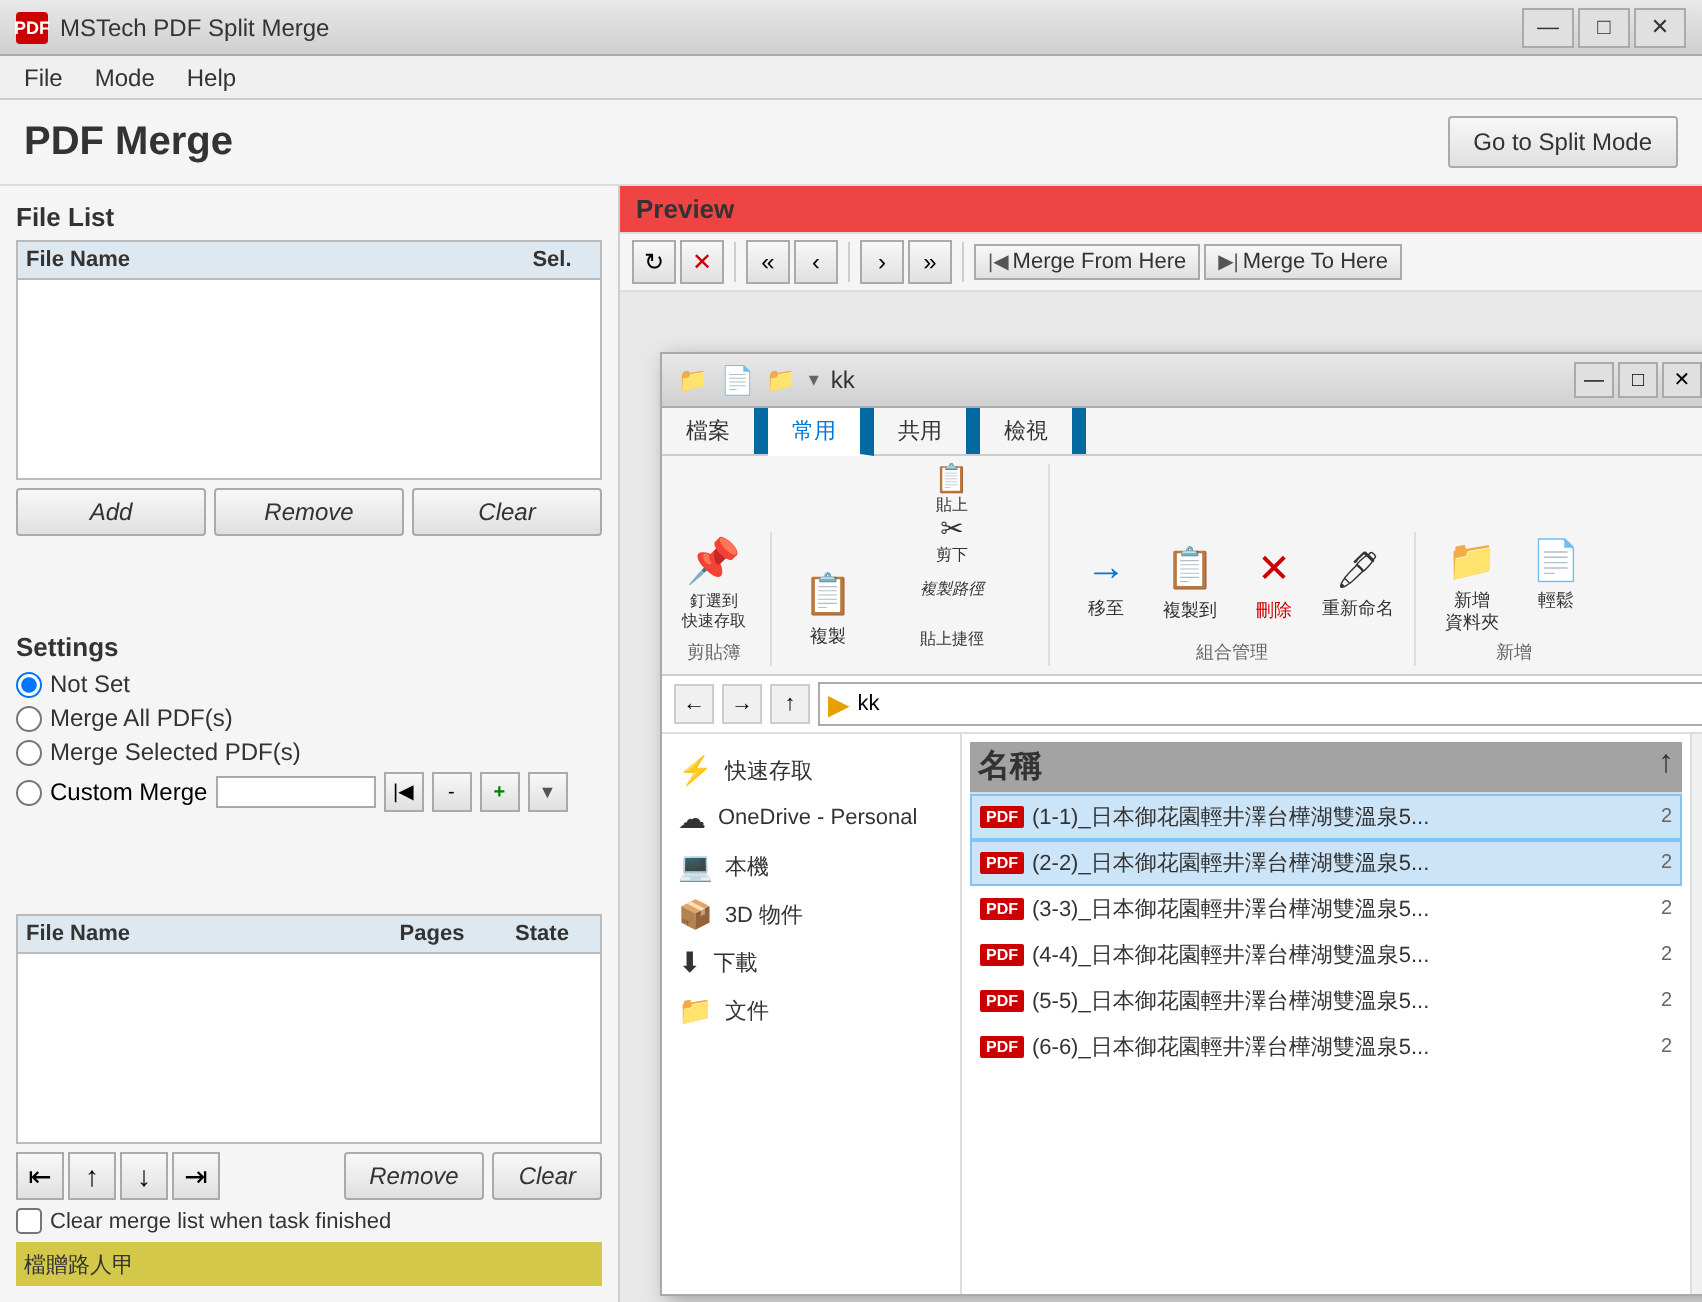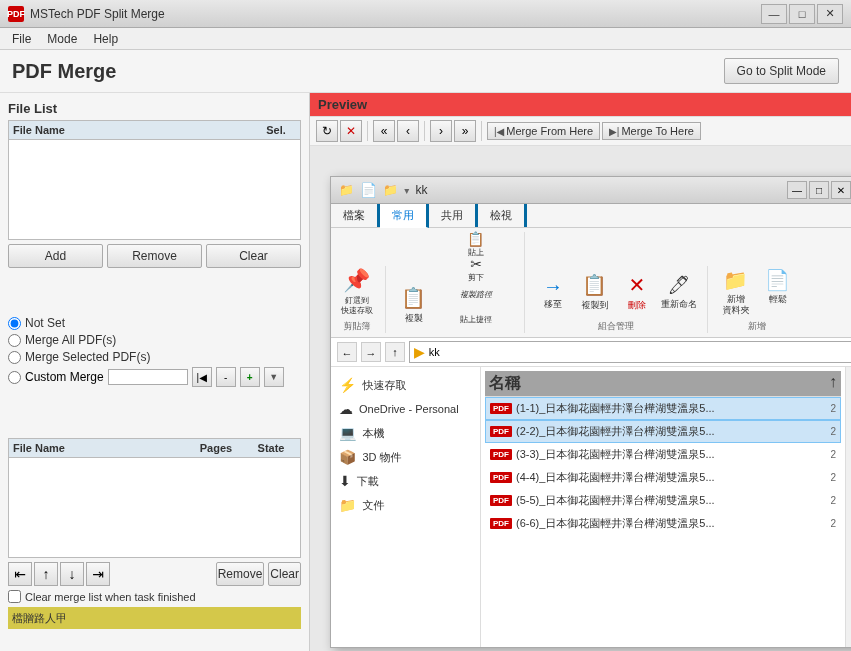--- a/index.html
+++ b/index.html
@@ -64,27 +64,28 @@
 
     
     .file-list-section { margin-bottom: 8px; }
     .file-list-header { display: flex; background: #dde8f0; border: 1px solid #bbb; padding: 3px 4px; font-size: 11px; font-weight: bold; color: #333; }
     .file-list-header .col-name { flex: 1; }
     .file-list-header .col-sel { width: 40px; text-align: center; }
     .file-list-body { border: 1px solid #bbb; border-top: none; background: white; height: 100px; overflow-y: auto; }
     .file-list-buttons { display: flex; gap: 4px; margin-top: 4px; }
     .btn-small {
       flex: 1;
-      padding: 4px 1px;
+      padding: 4px 12px;
       background: linear-gradient(to bottom, #f8f8f8, #e0e0e0);
       border: 1px solid #aaa;
       cursor: pointer;
       font-size: 12px;
       color: #333;
       border-radius: 2px;
+      font-style: italic;
     }
 
     
     .settings-section { margin-bottom: 8px; }
     .radio-row { display: flex; align-items: center; gap: 4px; margin-bottom: 3px; font-size: 12px; color: #333; }
     .radio-row input[type="radio"] { margin: 0; }
     .custom-merge-row { display: flex; align-items: center; gap: 4px; margin-bottom: 3px; }
     .custom-merge-input { border: 1px solid #aaa; padding: 1px 3px; font-size: 11px; width: 80px; }
     .nav-btn { width: 20px; height: 20px; background: linear-gradient(to bottom, #f8f8f8, #e0e0e0); border: 1px solid #aaa; cursor: pointer; font-size: 10px; display: inline-flex; align-items: center; justify-content: center; }
 
@@ -151,21 +152,21 @@
       gap: 6px;
       border-bottom: 1px solid #aaa;
     }
     .explorer-title-text { flex: 1; }
     .explorer-title-btns { display: flex; gap: 2px; }
     .exp-btn { width: 20px; height: 18px; border: 1px solid #aaa; background: #e0e0e0; cursor: pointer; display: flex; align-items: center; justify-content: center; font-size: 10px; }
 
     
     .ribbon { background: #f5f5f5; border-bottom: 1px solid #ccc; }
     .ribbon-tabs { display: flex; border-bottom: 1px solid #ccc; }
-    .ribbon-tab { padding: 4px 12px; font-size: 11px; cursor: pointer; color: #333; border-right: 3px solid #0369a1; }
+    .ribbon-tab { padding: 4px 12px; font-size: 11px; cursor: pointer; color: #333; border-right: 7px solid #0369a1; }
     .ribbon-tab.active { background: white; border-bottom: 1px solid white; margin-bottom: -1px; color: #0078d7; }
     .ribbon-content { display: flex; align-items: flex-end; padding: 4px 6px; gap: 8px; }
     .ribbon-icon-btn { width: 40px; height: 52px; display: flex; flex-direction: column; align-items: center; justify-content: center; cursor: pointer; border: 1px solid transparent; font-size: 9px; color: #333; gap: 2px; border-radius: 2px; }
     .ribbon-icon-btn .icon-img { font-size: 22px; }
     .ribbon-icon-btn-sm { width: 80px; height: 24px; display: flex; flex-direction: column; align-items: center; justify-content: center; cursor: pointer; border: 1px solid transparent; font-size: 9px; color: #333; border-radius: 2px; padding: 2px; }
     .ribbon-icon-btn-sm .icon-img { font-size: 14px; }
     .ribbon-delete-btn { color: #cc0000 !important; }
 
     
     .address-bar { display: flex; align-items: center; padding: 3px 6px; gap: 4px; border-bottom: 1px solid #ddd; background: white; }
@@ -230,20 +231,21 @@
         </div>
         <div class="file-list-body"></div>
         <div class="file-list-buttons">
           <button class="btn-small">Add</button>
           <button class="btn-small">Remove</button>
           <button class="btn-small">Clear</button>
         </div>
       </div>
 
       <div class="settings-section">
+        <div class="section-title">Settings</div>
         <div class="radio-row">
           <input type="radio" name="merge-mode" checked="" style="">
           <span>Not Set</span>
         </div>
         <div class="radio-row">
           <input type="radio" name="merge-mode" style="">
           <span>Merge All PDF(s)</span>
         </div>
         <div class="radio-row">
           <input type="radio" name="merge-mode" style="">

